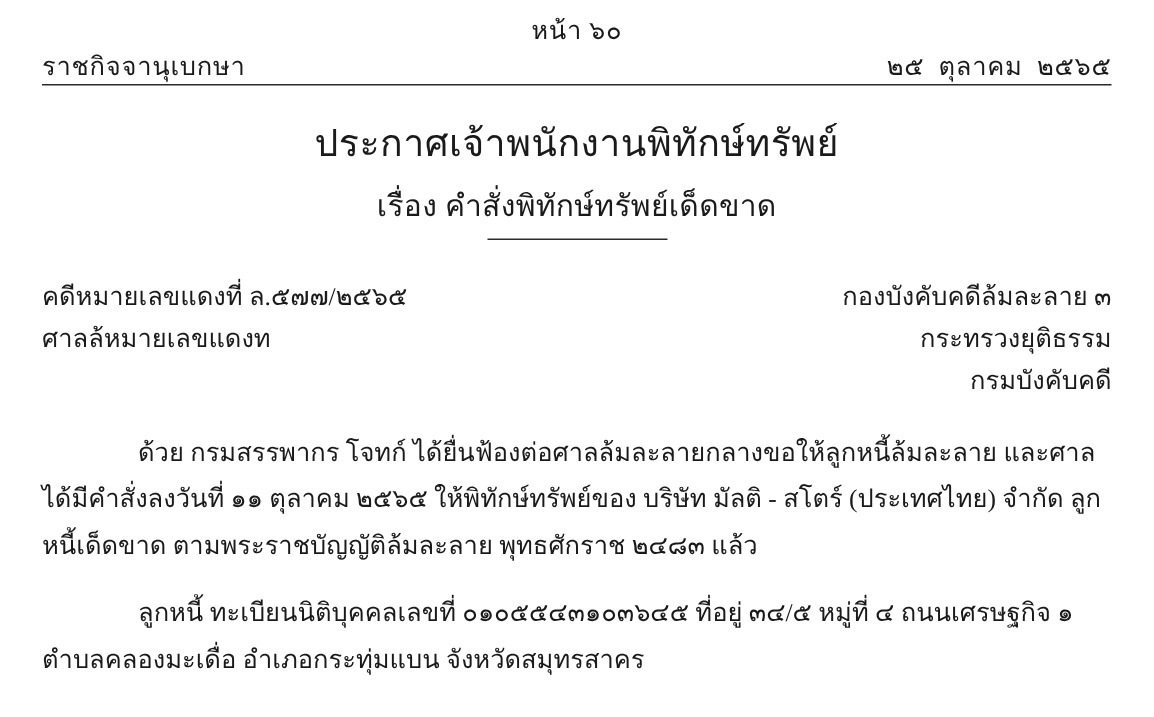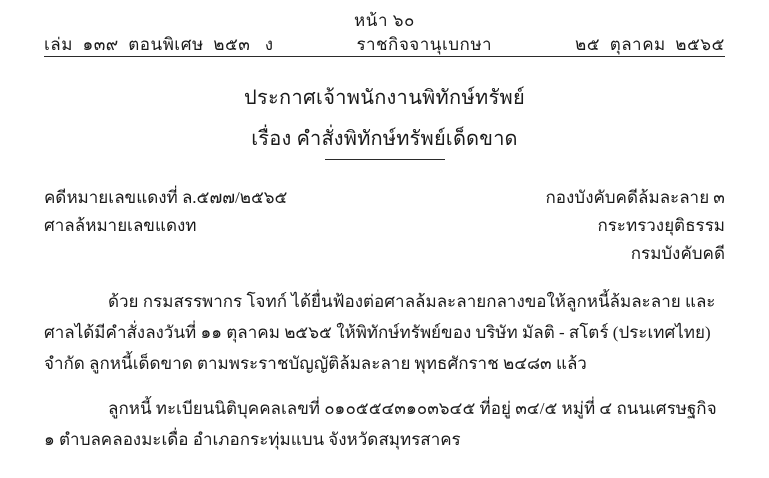--- a/index.html
+++ b/index.html
@@ -13,21 +13,21 @@
     overflow: hidden;
     font-family: "Liberation Serif", "DejaVu Serif", serif;
     color: #1a1a1a;
   }
   .page {
     position: relative;
     width: 769px;
     height: 478px;
     background: #ffffff;
     box-sizing: border-box;
-    padding: 0 44px;
+    padding: 0 28px;
   }
 
   
   .running-head {
     position: relative;
     padding-top: 10px;
     height: 52px;
     box-sizing: border-box;
   }
   .rh-center-top {
@@ -62,21 +62,21 @@
     margin: 4px 0 0 0;
     height: 0;
   }
 
   
   .title-block {
     text-align: center;
     margin-top: 24px;
   }
   .doc-title {
-    font-size: 20px;
+    font-size: 25px;
     line-height: 32px;
     letter-spacing: 0.3px;
   }
   .doc-subtitle {
     font-size: 20px;
     line-height: 22px;
     margin-top: 14px;
     letter-spacing: 0.2px;
   }
   .short-rule {
@@ -117,21 +117,20 @@
   }
 </style>
 </head>
 <body>
 
 <div class="page">
 
   <div class="running-head">
     <div class="rh-center-top">หน้า  ๖๐</div>
     <div class="rh-row">
-      <div class="rh-left">เล่ม  ๑๓๙  ตอนพิเศษ  ๒๕๓   ง</div>
       <div class="rh-center">ราชกิจจานุเบกษา</div>
       <div class="rh-right">๒๕  ตุลาคม  ๒๕๖๕</div>
     </div>
   </div>
 
   <hr class="rule">
 
   <div class="title-block">
     <div class="doc-title">ประกาศเจ้าพนักงานพิทักษ์ทรัพย์</div>
     <div class="doc-subtitle">เรื่อง คำสั่งพิทักษ์ทรัพย์เด็ดขาด</div>

